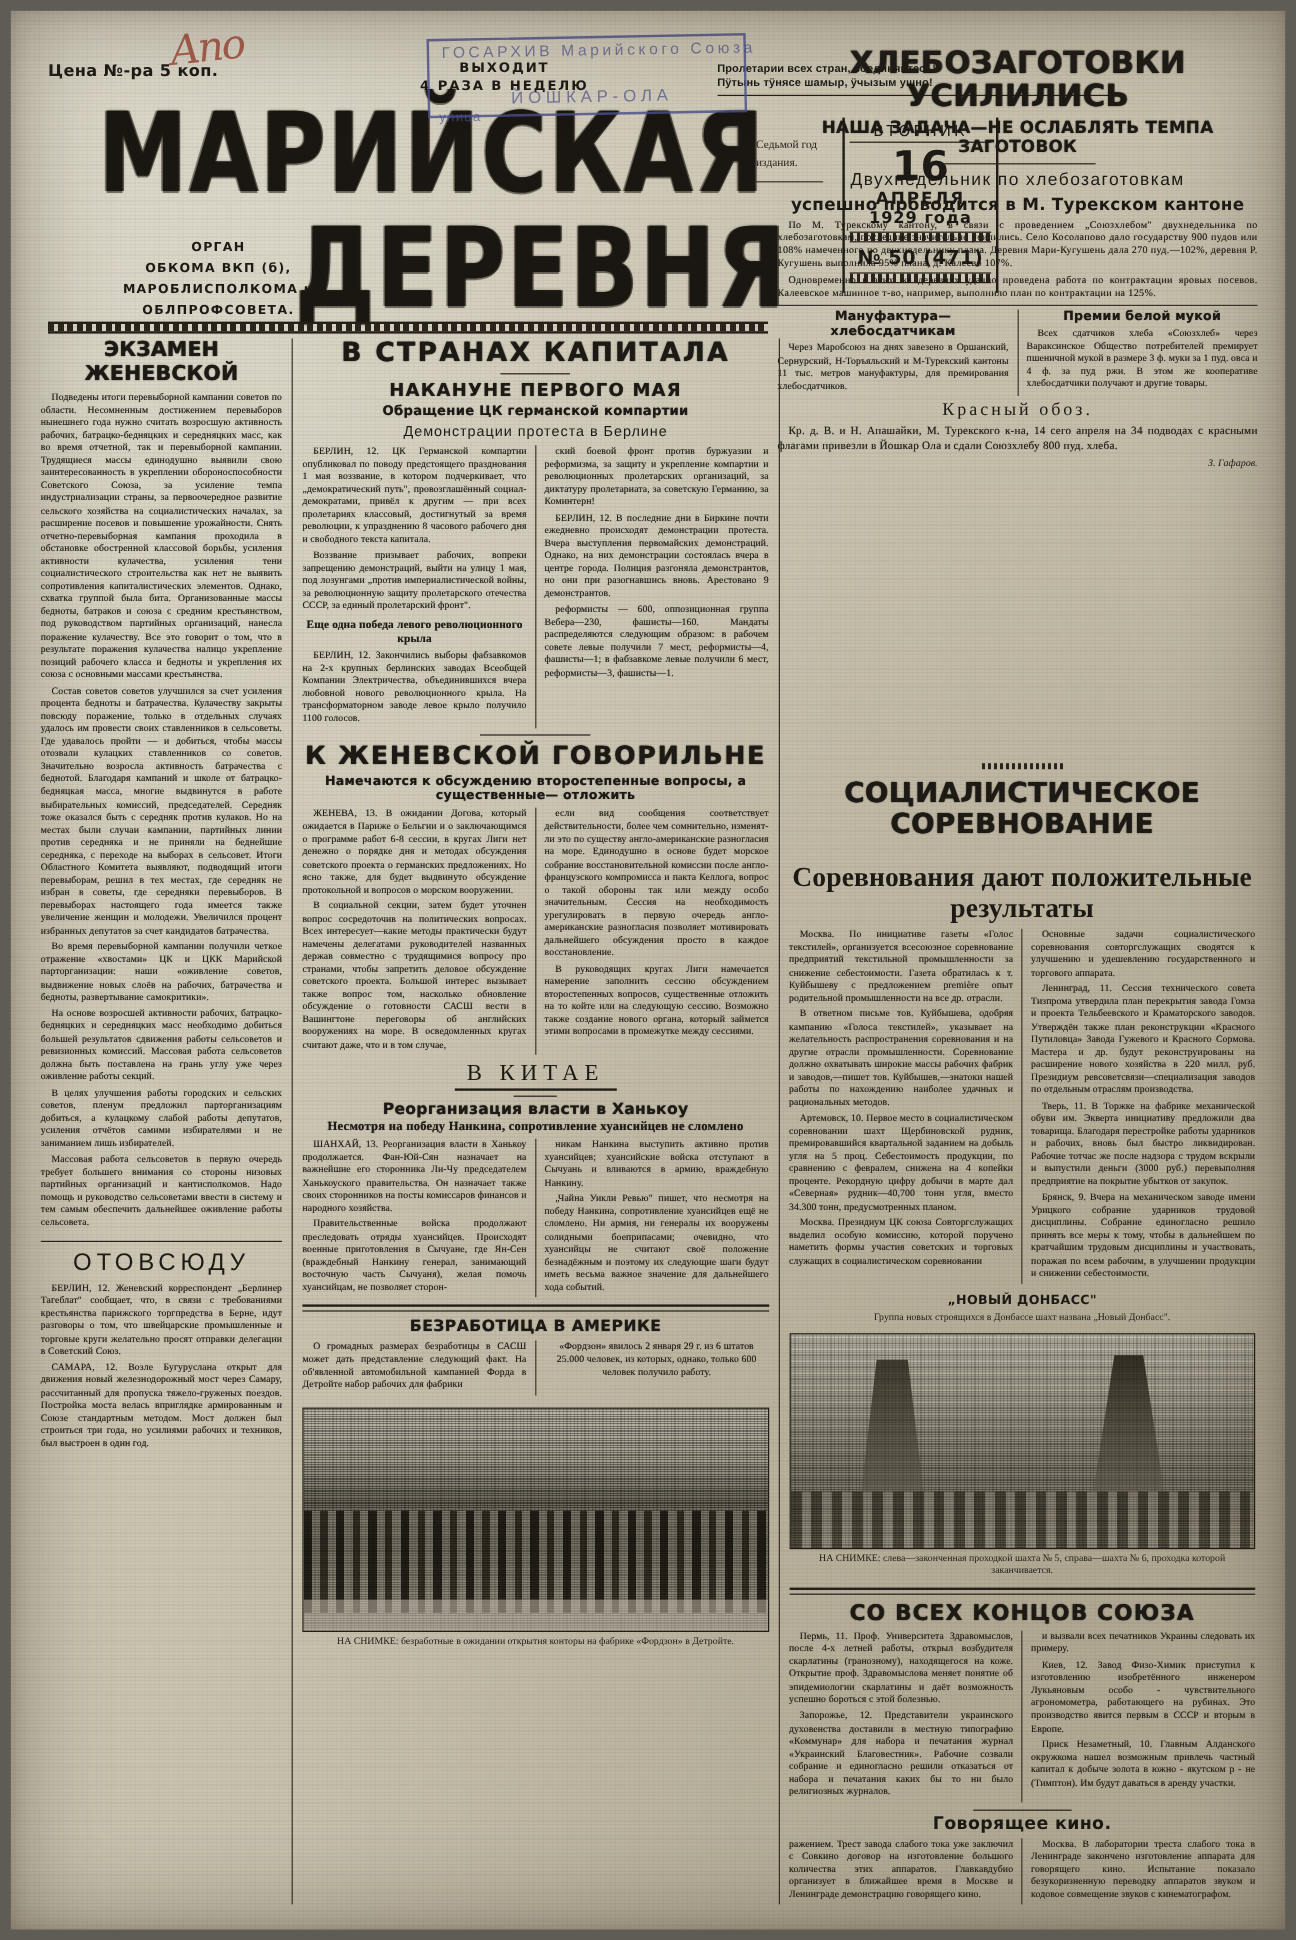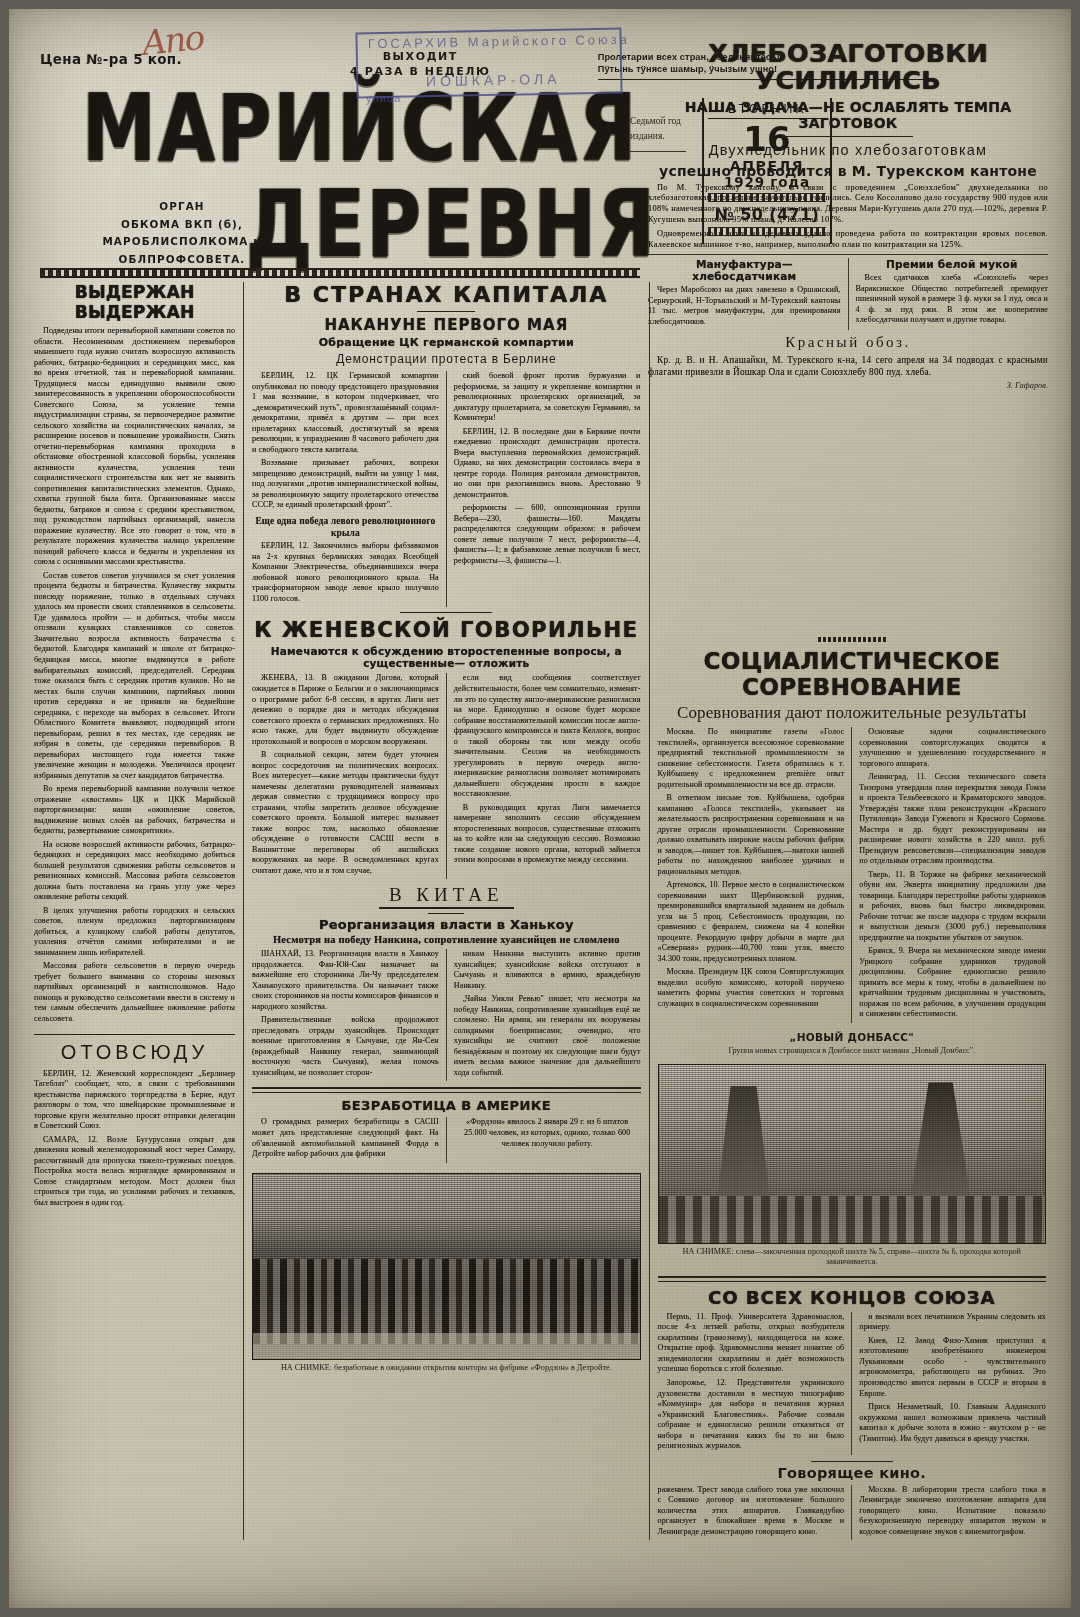--- a/index.html
+++ b/index.html
@@ -220,21 +220,21 @@
 
     <div class="scribble">Ano</div>
     <div class="stamp" style="left:330px;top:16px;width:262px;height:62px;"></div>
     <div class="stamp2" style="left:342px;top:20px;">ГОСАРХИВ Марийского Союза</div>
     <div class="stamp2" style="left:400px;top:58px;font-size:14px;letter-spacing:4px;">ЙОШКАР-ОЛА</div>
     <div class="stamp2" style="left:340px;top:78px;font-size:11px;letter-spacing:1px;">улица</div>
 
     <div class="cols">
 
       <div class="col c1">
-        <div class="hd1" style="font-size:17px;letter-spacing:.2px;">ВЫДЕРЖАН ВЫДЕРЖАН</div>
+        <div class="hd1" style="font-size:17px;letter-spacing:.2px;">ЭКЗАМЕН ЖЕНЕВСКОЙ</div>
         <div class="body" style="margin-top:4px;">
           <p>Подведены итоги перевыборной кампании советов по области. Несомненным достижением перевыборов нынешнего года нужно считать возросшую активность рабочих, батрацко-бедняцких и середняцких масс, как во время отчетной, так и перевыборной кампании. Трудящиеся массы единодушно выявили свою заинтересованность в укреплении обороноспособности Советского Союза, за усиление темпа индустриализации страны, за первоочередное развитие сельского хозяйства на социалистических началах, за расширение посевов и повышение урожайности. Снять отчетно-перевыборная кампания проходила в обстановке обостренной классовой борьбы, усиления активности кулачества, усиления тени социалистического строительства как нет не выявить сопротивления капиталистических элементов. Однако, схватка группой была бита. Организованные массы бедноты, батраков и союза с средним крестьянством, под руководством партийных организаций, нанесла поражение кулачеству. Все это говорит о том, что в результате поражения кулачества налицо укрепление позиций рабочего класса и бедноты и укрепления их союза с основными массами крестьянства.</p>
           <p>Состав советов советов улучшился за счет усиления процента бедноты и батрачества. Кулачеству закрыты повсюду поражение, только в отдельных случаях удалось им провести своих ставленников в сельсоветы. Где удавалось пройти — и добиться, чтобы массы отозвали кулацких ставленников со советов. Значительно возросла активность батрачества с беднотой. Благодаря кампаний и школе от батрацко-бедняцкая масса, многие выдвинутся в работе выбирательных комиссий, председателей. Середняк тоже оказался быть с середняк против кулаков. Но на местах были случаи кампании, партийных линии против середняка и не приняли на беднейшие середняка, с переходе на выборах в сельсовет. Итоги Областного Комитета выявляют, подводящий итоги перевыборам, решил в тех местах, где середняк не избран в советы, где середняки перевыборов. В перевыборах настоящего года имеется также увеличение женщин и молодежи. Увеличился процент избранных депутатов за счет кандидатов батрачества.</p>
           <p>Во время перевыборной кампании получили четкое отражение «хвостами» ЦК и ЦКК Марийской парторганизации: наши «оживление советов, выдвижение новых слоёв на рабочих, батрачества и бедноты, развертывание самокритики».</p>
           <p>На основе возросшей активности рабочих, батрацко-бедняцких и середняцких масс необходимо добиться большей результатов сдвижения работы сельсоветов и ревизионных комиссий. Массовая работа сельсоветов должна быть поставлена на грань углу уже через оживление работы секций.</p>
           <p>В целях улучшения работы городских и сельских советов, пленум предложил парторганизациям добиться, а кулацкому слабой работы депутатов, усиления отчётов самими избирателями и не заниманием лишь избирателей.</p>
           <p>Массовая работа сельсоветов в первую очередь требует большего внимания со стороны низовых партийных организаций и кантисполкомов. Надо помощь и руководство сельсоветами ввести в систему и тем самым обеспечить дальнейшее оживление работы сельсовета.</p>
         </div>
         <hr class="rule" style="margin:9px 0 6px;">
         <div style="font-family:'Liberation Sans',sans-serif;font-size:20px;text-align:center;letter-spacing:4px;">ОТОВСЮДУ</div>
@@ -319,21 +319,21 @@
       </div>
 
       <div class="col c3">
         <div style="height:346px;"></div>
 
         <div style="text-align:center;">
           <span style="display:inline-block;width:68px;height:5px;
                 background:repeating-linear-gradient(90deg,#2a241c 0 3px,rgba(0,0,0,0) 3px 5px);"></span>
         </div>
         <div class="hd1" style="font-size:23px;letter-spacing:.4px;margin-top:2px;">СОЦИАЛИСТИЧЕСКОЕ СОРЕВНОВАНИЕ</div>
-        <div style="font-family:'Liberation Serif',serif;font-weight:normal;font-size:17px;text-align:center;letter-spacing:.1px;margin-top:3px;">Соревнования дают положительные результаты</div>
+        <div style="font-family:'Liberation Serif',serif;font-weight:bold;font-size:23px;text-align:center;letter-spacing:.1px;margin-top:18px;">Соревнования дают положительные результаты</div>
 
         <div class="sub2" style="margin-top:4px;">
           <div class="body">
             <p>Москва. По инициативе газеты «Голос текстилей», организуется всесоюзное соревнование предприятий текстильной промышленности за снижение себестоимости. Газета обратилась к т. Куйбышеву с предложением première опыт родительной промышленности на все др. отрасли.</p>
             <p>В ответном письме тов. Куйбышева, одобряя кампанию «Голоса текстилей», указывает на желательность распространения соревнования и на другие отрасли промышленности. Соревнование должно охватывать широкие массы рабочих фабрик и заводов,—пишет тов. Куйбышев,—знатоки нашей работы по нахождению наиболее удачных и рациональных методов.</p>
             <p>Артемовск, 10. Первое место в социалистическом соревновании шахт Щербиновской рудник, премировавшийся квартальной заданием на добыль угля на 5 проц. Себестоимость продукции, по сравнению с февралем, снижена на 4 копейки проценте. Рекордную цифру добычи в марте дал «Северная» рудник—40,700 тонн угля, вместо 34.300 тонн, предусмотренных планом.</p>
             <p>Москва. Президиум ЦК союза Совторгслужащих выделил особую комиссию, которой поручено наметить формы участия советских и торговых служащих в социалистическом соревновании</p>
           </div>
           <div class="body">
             <p>Основные задачи социалистического соревнования совторгслужащих сводятся к улучшению и удешевлению государственного и торгового аппарата.</p>

